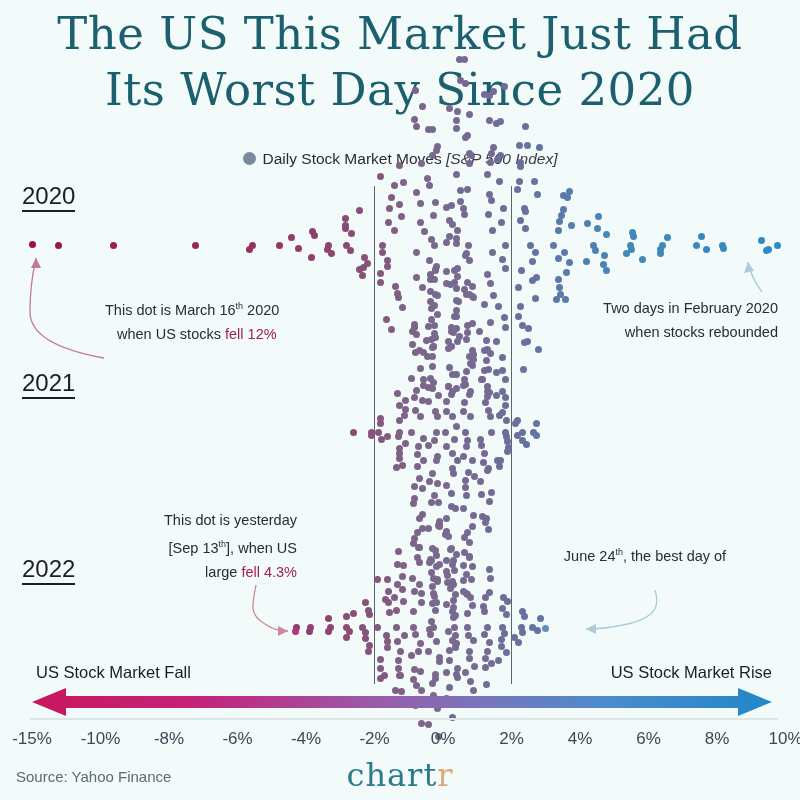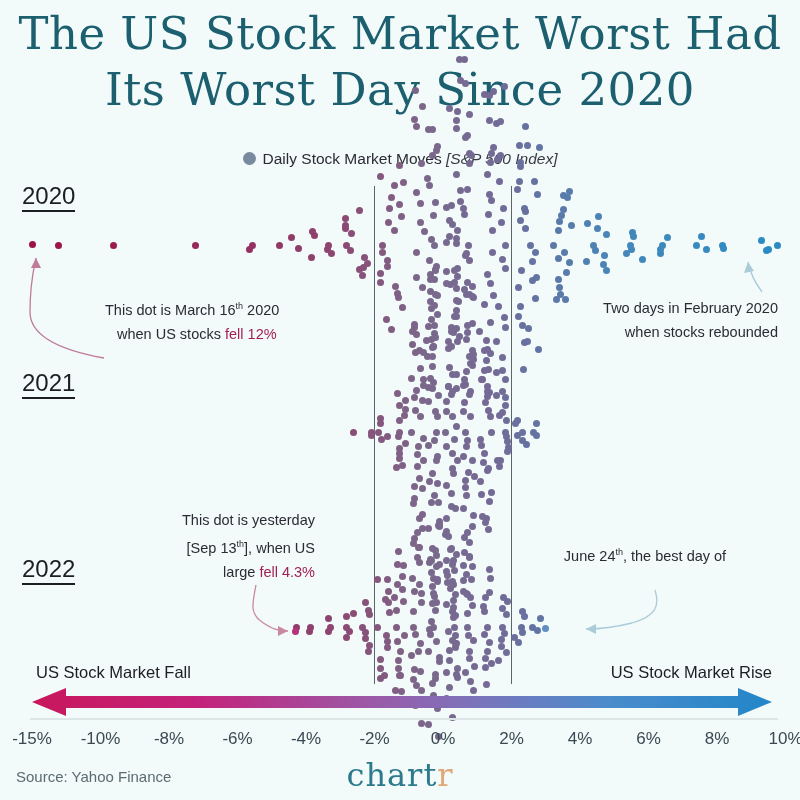--- a/index.html
+++ b/index.html
@@ -95,21 +95,21 @@
   .logo .c1 { color:#2c7a8c; }
   .logo .c2 { color:#e0a878; }
   sup { font-size:0.62em; vertical-align:super; }
 </style>
 </head>
 <body>
 
 <div id="stage">
 
   <div class="title">
-    <span>The US Stock Market Worst Had</span>
+    <span>The US This Market Just Had</span>
     <span class="l2">Its Worst Day Since 2020</span>
   </div>
 
   <div class="legend">
     <span class="legend-dot"></span><span>Daily Stock Market Moves</span> <span class="legend-sub">[S&amp;P 500 Index]</span>
   </div>
 
   <div class="year" id="year-2020">2020</div>
   <div class="year" id="year-2021">2021</div>
   <div class="year" id="year-2022">2022</div>
@@ -803,21 +803,21 @@
   <div class="anno" style="left:105px; top:294px;">
     <div><span>This dot is March 16</span><sup>th</sup><span> 2020</span></div>
     <div style="margin-left:12px;"><span>when US stocks </span><span class="fall">fell 12%</span></div>
   </div>
 
   <div class="anno right" style="right:22px; top:296px;">
     <div>Two days in February 2020</div>
     <div>when stocks rebounded</div>
   </div>
 
-  <div class="anno right" style="left:170px; width:145px; top:508px;">
+  <div class="anno right" style="left:152px; width:145px; top:508px;">
     <div>This dot is yesterday</div>
     <div><span>[Sep 13</span><sup>th</sup><span>], when US</span></div>
     <div><span>large </span><span class="fall">fell 4.3%</span></div>
   </div>
 
   <div class="anno center" style="left:530px; width:230px; top:540px;">
     <div><span>June 24</span><sup>th</sup><span>, the best day of</span></div>
   </div>
 
   <svg class="swarm" id="connectors" viewBox="0 0 800 800">

